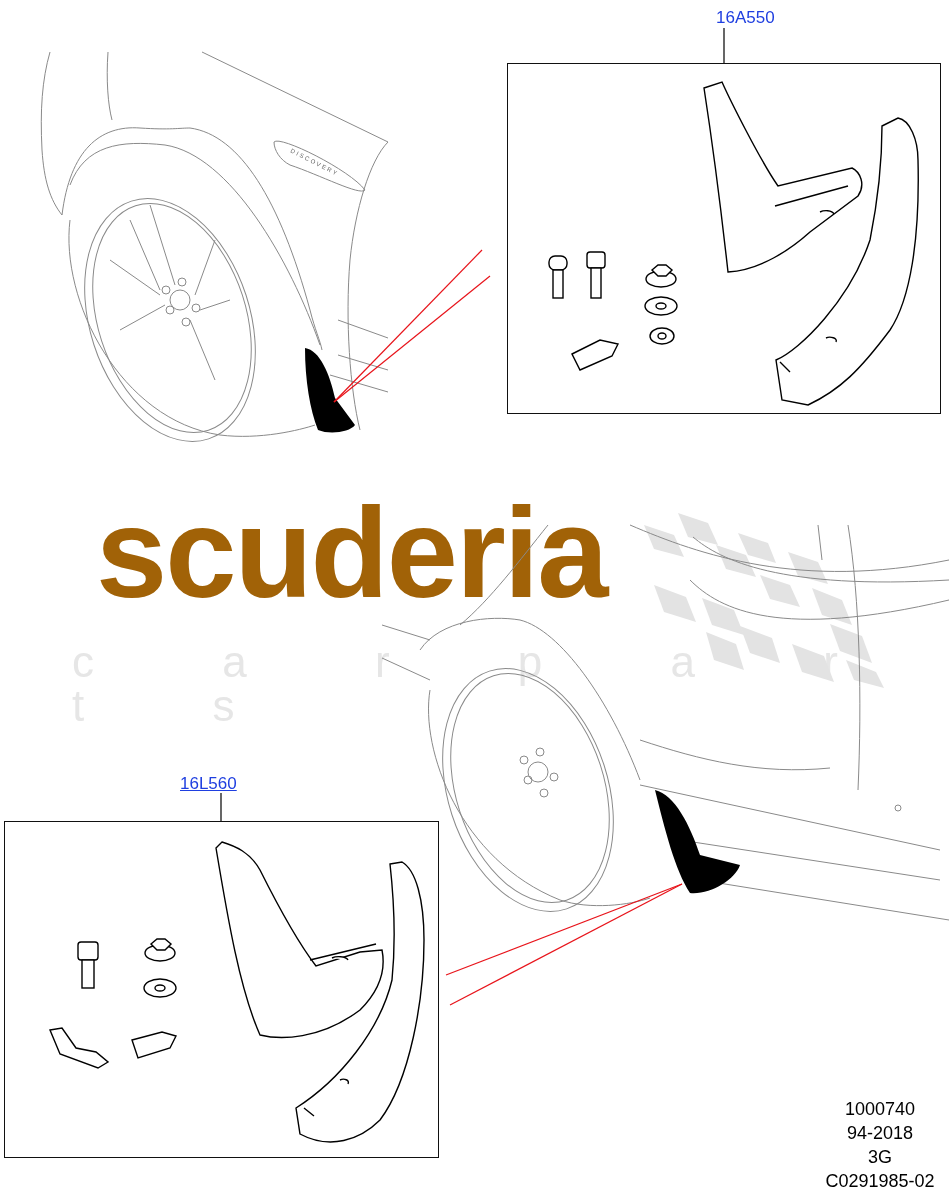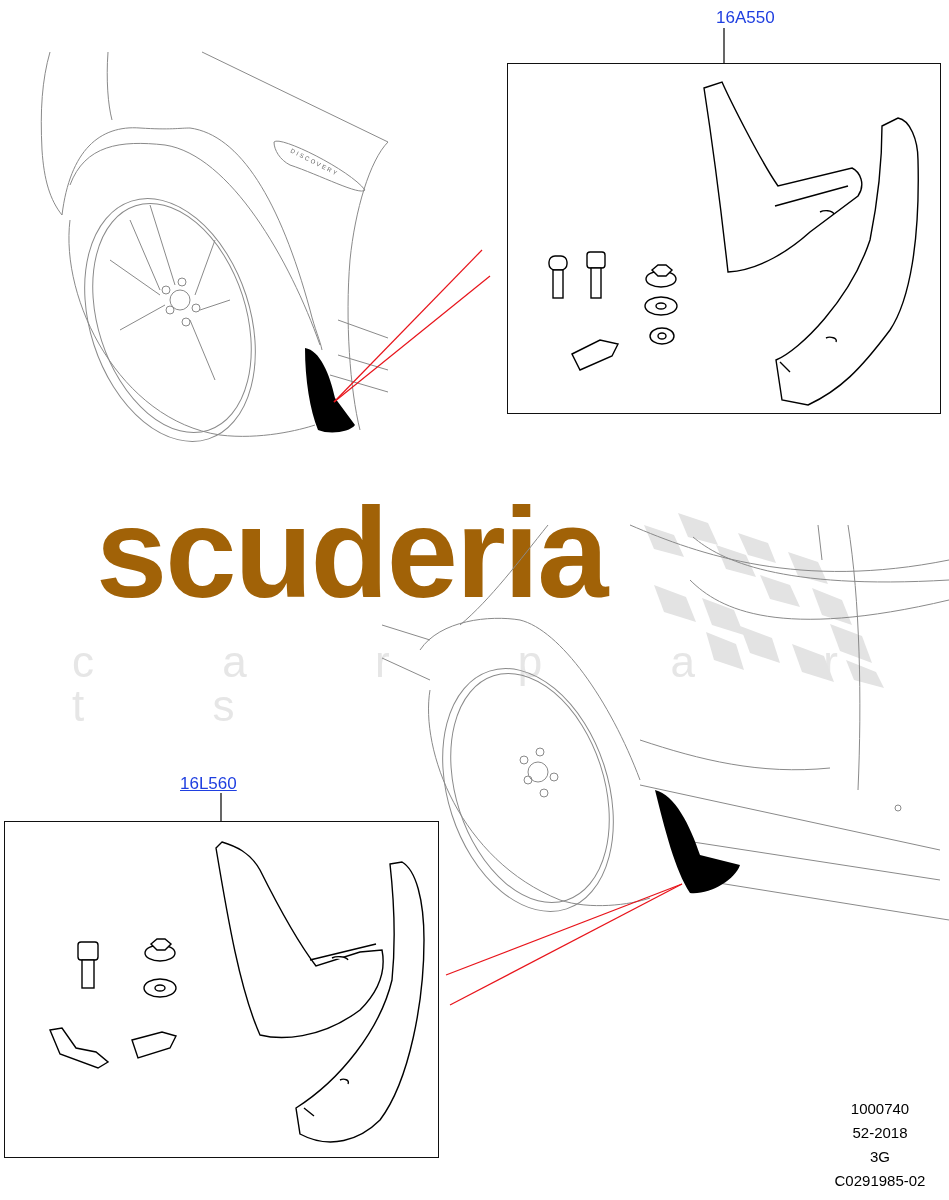--- a/index.html
+++ b/index.html
@@ -1,21 +1,21 @@
 <!DOCTYPE html>
 <html><head>
 <meta charset="utf-8">
 <style>
   html, body { margin:0; padding:0; background:#ffffff; }
   body { width:949px; height:1200px; position:relative; overflow:hidden; font-family:"Liberation Sans", sans-serif; }
   .layer { position:absolute; left:0; top:0; width:949px; height:1200px; }
   .wm-big { position:absolute; left:68px; top:489px; font-size:128px; font-weight:bold; color:#a16207; letter-spacing:-2px; line-height:1;margin-left:28px; }
   .wm-small { position:absolute; left:72px; top:640px; font-size:44px; color:#e6e6e6; letter-spacing:58px; line-height:1; }
   .callout { position:absolute; font-size:17px; color:#1f3fe0; line-height:1; }
-  .meta { position:absolute; right:14px; text-align:center; font-size:15px; color:#000; line-height:24px; width:110px; }
+  .meta { position:absolute; right:14px; text-align:center; font-size:18px; color:#000; line-height:24px; width:110px; }
   .box { position:absolute; border:1.5px solid #111; background:transparent; }
 </style>
 </head>
 <body>
 
 <div class="wm-big">scuderia</div>
 <div class="wm-small">c a r   p a r t s</div>
 
 <svg class="layer" viewBox="0 0 949 1200" xmlns="http://www.w3.org/2000/svg">
 
@@ -131,16 +131,16 @@
 </svg>
 
 <div class="box" style="left:507px; top:63px; width:432px; height:349px;"></div>
 <div class="box" style="left:4px; top:821px; width:433px; height:335px;"></div>
 
 <div class="callout" style="left:716px; top:9px;">16A550</div>
 <div class="callout" style="left:180px; top:775px;text-decoration:underline;">16L560</div>
 
 <div class="meta" style="top:1097px;">
   <div>1000740</div>
-  <div>52-2018</div>
+  <div>94-2018</div>
   <div>3G</div>
   <div>C0291985-02</div>
 </div>
 
 </body></html>

